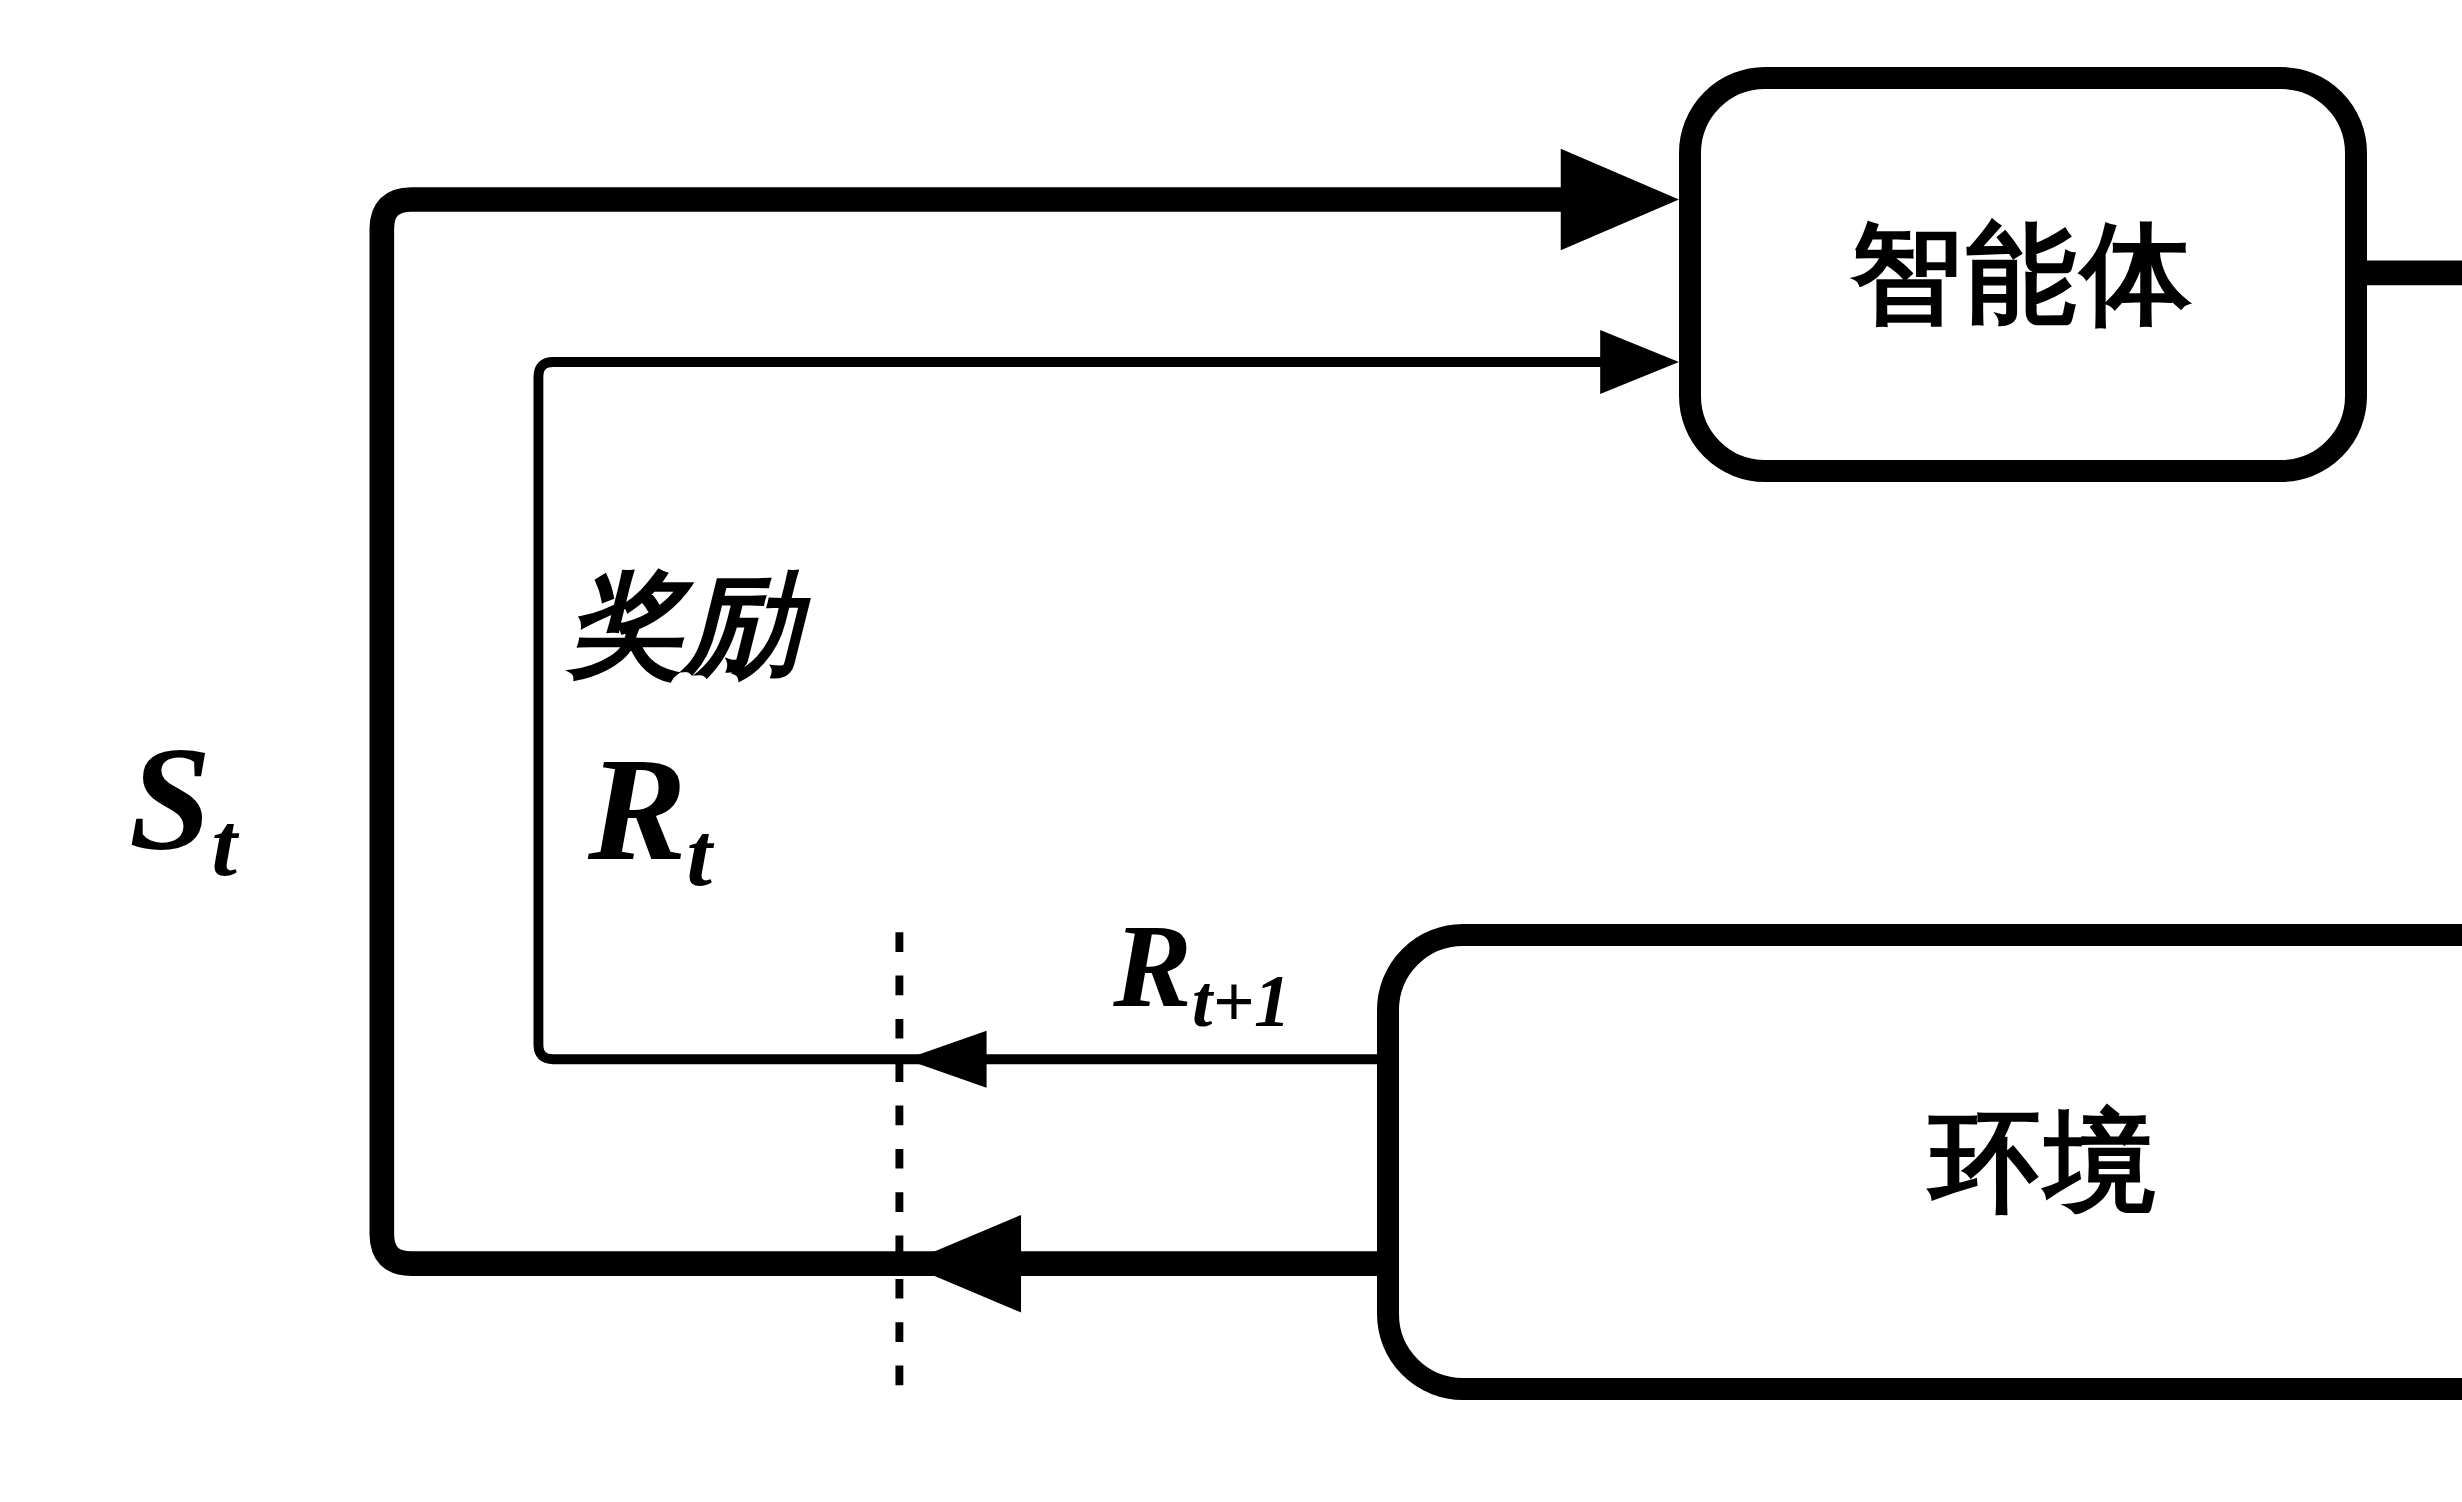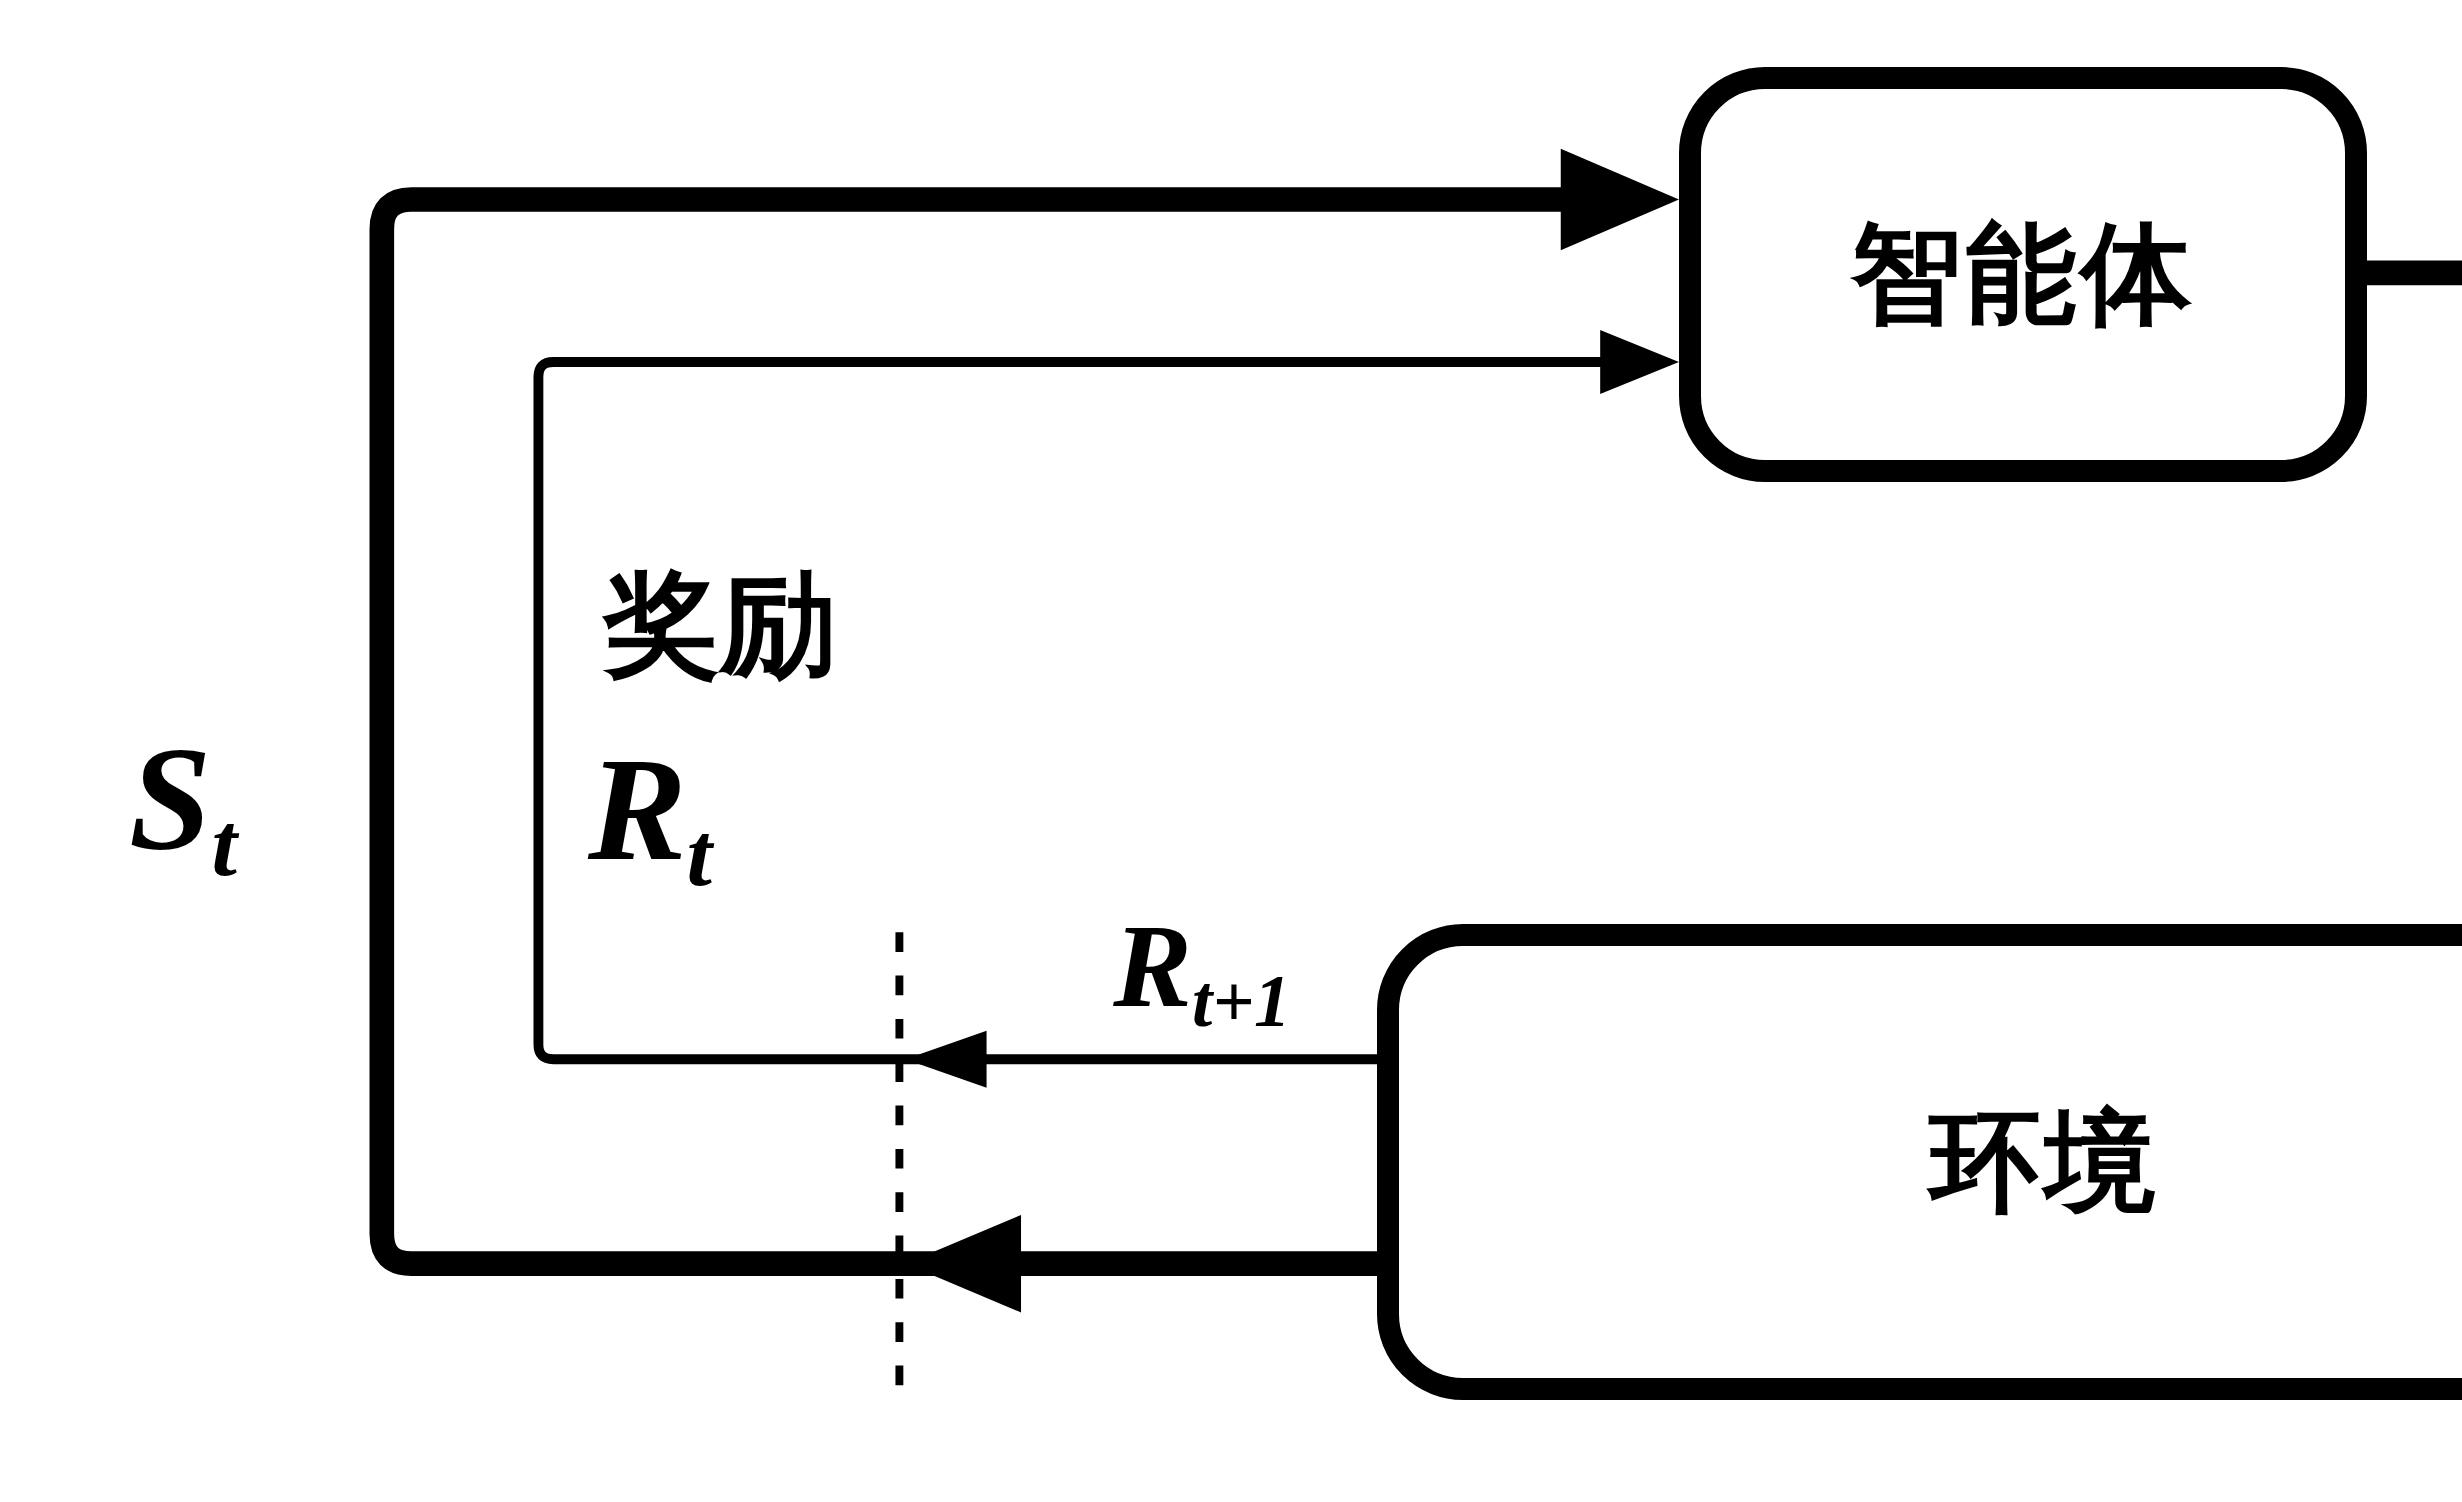--- a/index.html
+++ b/index.html
@@ -66,21 +66,21 @@
   .math .sub {
     font-size: 0.62em;
     font-style: italic;
     vertical-align: -0.28em;
   }
   .math-lg { font-size: 148px; margin-top: 18px; }
   .math-md { font-size: 118px; margin-left: 8px; }
 
   #caption-state   { left: 211px;  top: 607px; }
   #math-state      { left: 183px;  top: 790px; }
-  #caption-reward  { left: 720px; top: 625px; }
+  #caption-reward  { left: 684px; top: 625px; font-style: italic; }
   #math-reward     { left: 650px; top: 800px; }
   #math-next-reward { left: 1194px; top: 973px; }
   #math-next-state  { left: 1192px; top: 1168px; }
 </style>
 </head>
 <body>
 
 <div class="canvas">
 
   <svg class="connectors" viewBox="0 0 8000 3050">

